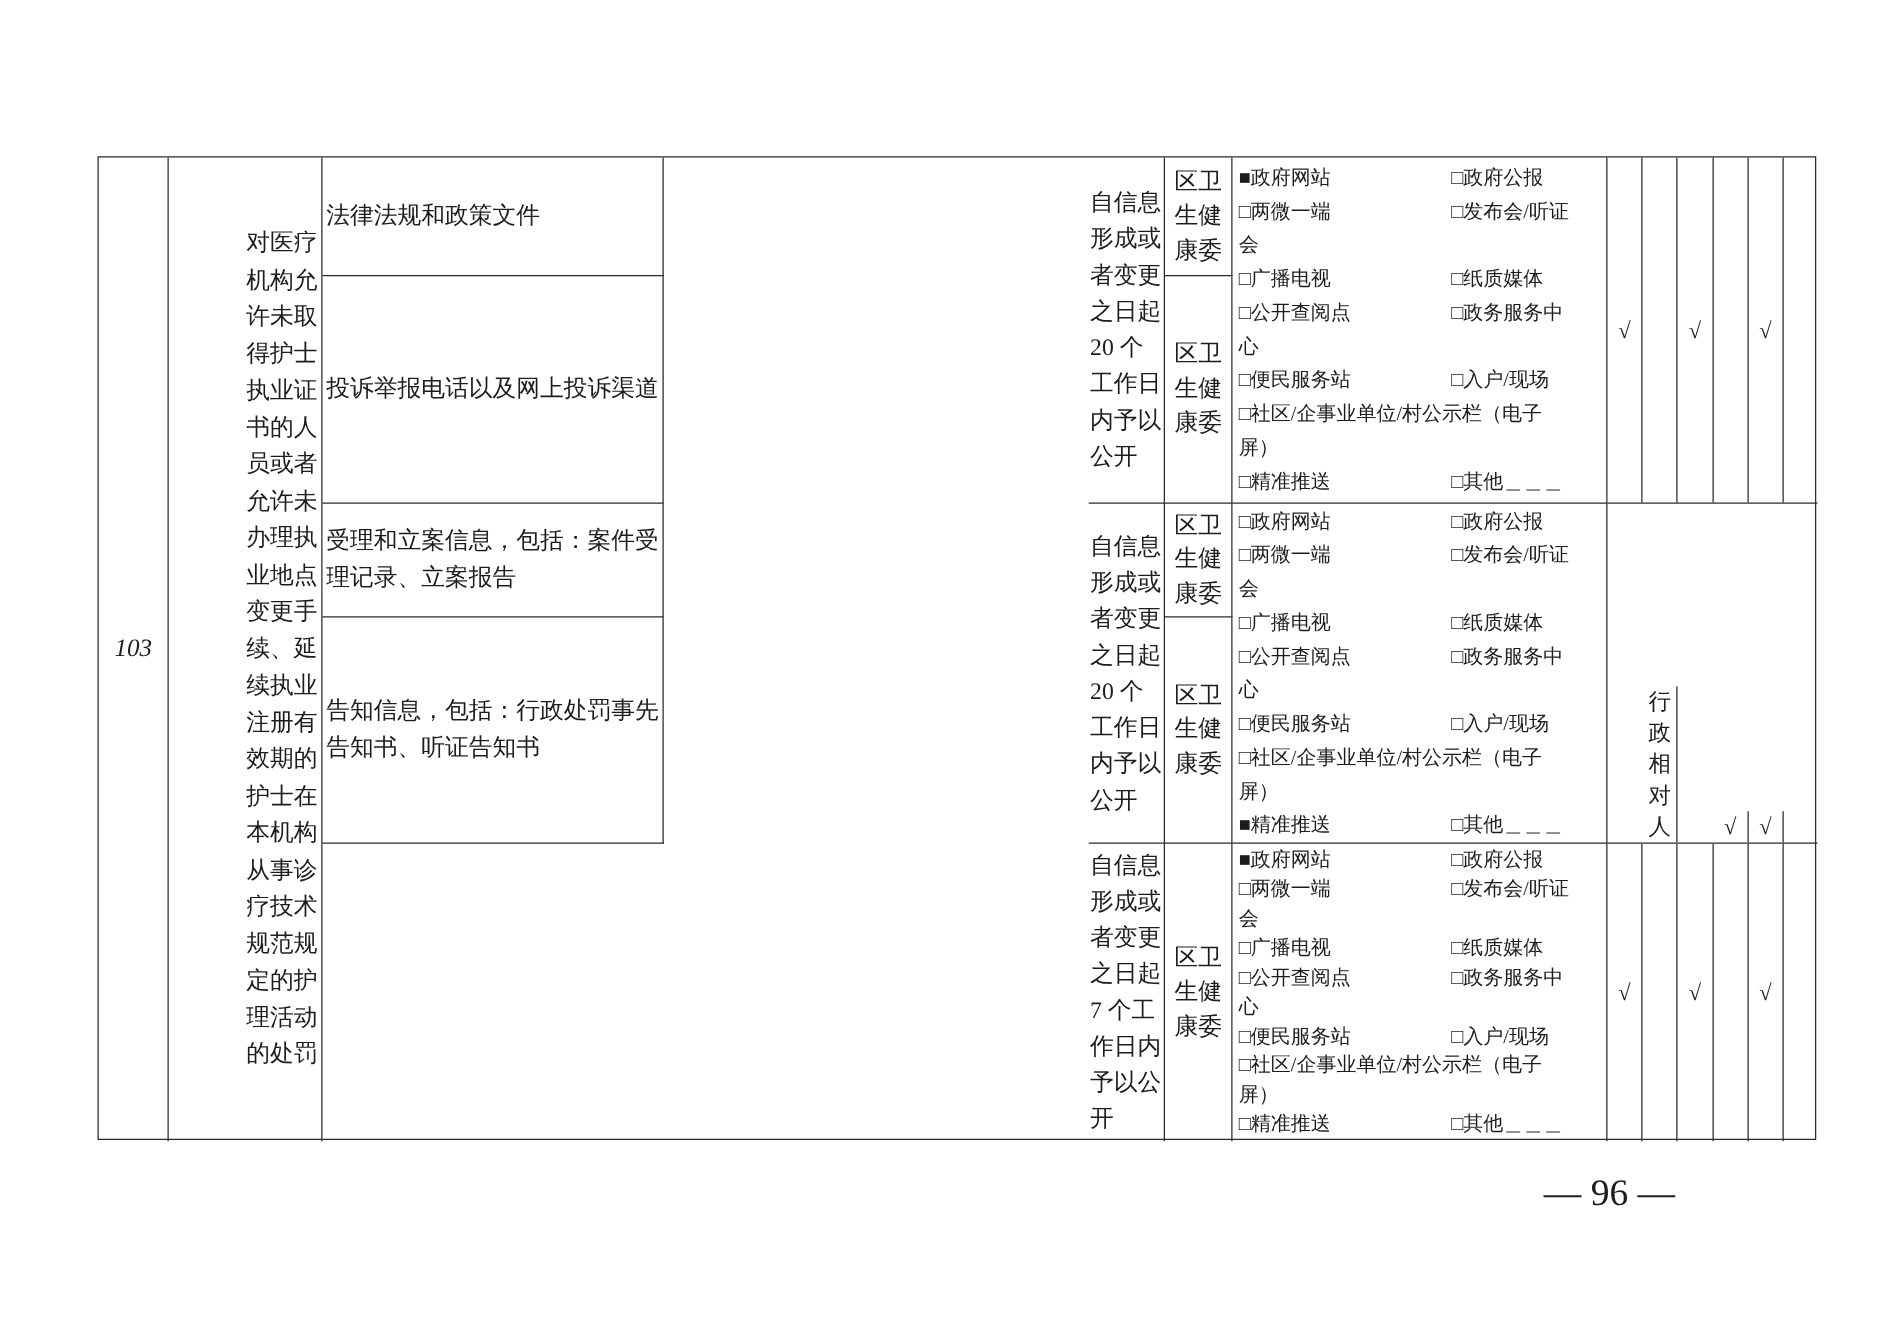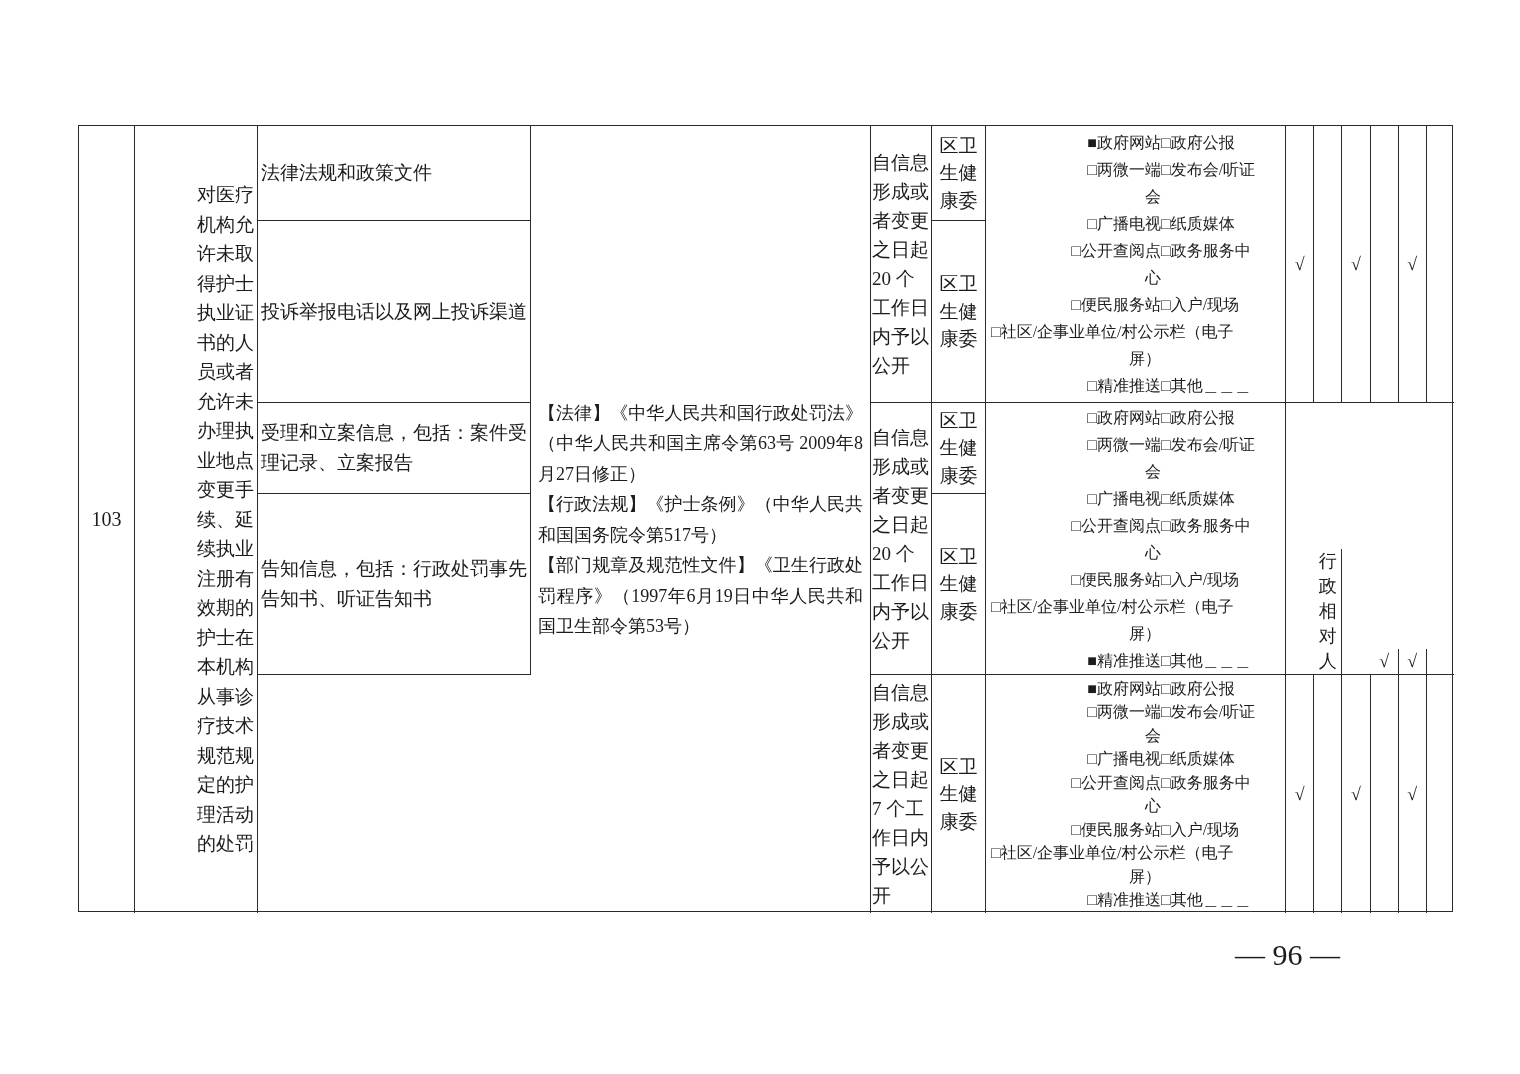--- a/index.html
+++ b/index.html
@@ -20,52 +20,49 @@
   
   .item{font-size:19px;line-height:30px;padding:0 3px;white-space:pre-line;text-align:left;}
   
   .legal{font-size:18px;line-height:30.5px;padding:0 7px;white-space:pre-line;text-align:justify;}
   
   .time{font-size:19px;line-height:29px;padding:0 1px;}
   
   .dept{font-size:19px;line-height:27.5px;padding:0 6px;text-align:center;}
   
   .chan{flex-direction:column;justify-content:center;padding:0 5px;font-size:16px;}
-  .cline{display:flex;white-space:nowrap;text-align:right;}
+  .cline{display:flex;white-space:nowrap;}
   .s1 .cline,.s2 .cline{height:27px;line-height:27px;}
   .s3 .cline{height:23.5px;line-height:23.5px;}
   .cl{flex:0 0 auto;width:170px;white-space:nowrap;}
   .cr{flex:0 0 auto;white-space:nowrap;}
   
   .band{position:absolute;box-sizing:border-box;display:flex;border-bottom:1.5px solid var(--ln);}
   .band.nb{border-bottom:none;}
   .chk{flex:1 1 0;display:flex;align-items:center;justify-content:center;text-align:center;
     font-size:18px;line-height:25px;box-sizing:border-box;overflow:hidden;}
   .chk:not(:last-child){border-right:1.5px solid var(--ln);}
   
   #footer{position:absolute;left:0;top:938px;width:1340px;text-align:right;font-size:30px;}
 </style>
 </head>
 <body>
 
 <div id="tbl">
 
-  <div class="cell vc hc serial nb" style="left:0;top:0;width:56px;height:787px;">103</div>
+  <div class="cell vc hc serial nb" style="left:0;top:0;width:56px;height:787px;font-style:italic;">103</div>
 
 
   <div class="cell vc matter nb" style="left:115px;top:0;width:64px;height:787px;">对医疗机构允许未取得护士执业证书的人员或者允许未办理执业地点变更手续、延续执业注册有效期的护士在本机构从事诊疗技术规范规定的护理活动的处罚</div>
 
   <div class="cell vc item" style="left:179px;top:0;width:273px;height:95px;">法律法规和政策文件</div>
   <div class="cell vc item" style="left:179px;top:95px;width:273px;height:182px;">投诉举报电话以及网上投诉渠道</div>
   <div class="cell vc item" style="left:179px;top:277px;width:273px;height:91px;">受理和立案信息，包括：案件受理记录、立案报告</div>
   <div class="cell vc item" style="left:179px;top:368px;width:273px;height:181px;">告知信息，包括：行政处罚事先告知书、听证告知书</div>
 
-  <div class="cell vc legal nb" style="left:452px;top:0;width:340px;height:787px;">【法律】《中华人民共和国行政处罚法》（中华人民共和国主席令第63号 2009年8月27日修正）
-【行政法规】《护士条例》（中华人民共和国国务院令第517号）
-【部门规章及规范性文件】《卫生行政处罚程序》（1997年6月19日中华人民共和国卫生部令第53号）</div>
 
   <div class="cell vc time" style="left:792px;top:0;width:61px;height:277px;">自信息形成或者变更之日起20 个工作日内予以公开</div>
   <div class="cell vc time" style="left:792px;top:277px;width:61px;height:272px;">自信息形成或者变更之日起20 个工作日内予以公开</div>
   <div class="cell vc time nb" style="left:792px;top:549px;width:61px;height:238px;">自信息形成或者变更之日起7 个工作日内予以公开</div>
 
   <div class="cell vc hc dept" style="left:853px;top:0;width:54px;height:95px;">区卫生健康委</div>
   <div class="cell vc hc dept" style="left:853px;top:95px;width:54px;height:182px;">区卫生健康委</div>
   <div class="cell vc hc dept" style="left:853px;top:277px;width:54px;height:91px;">区卫生健康委</div>
   <div class="cell vc hc dept" style="left:853px;top:368px;width:54px;height:181px;">区卫生健康委</div>
   <div class="cell vc hc dept nb" style="left:853px;top:549px;width:54px;height:238px;">区卫生健康委</div>

